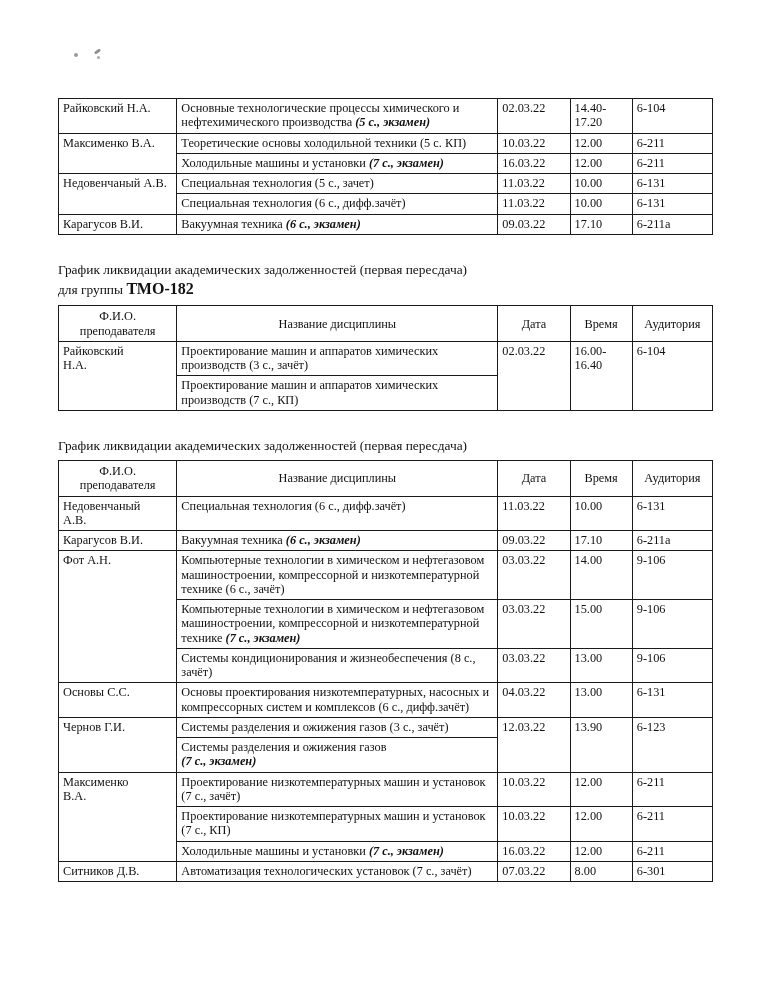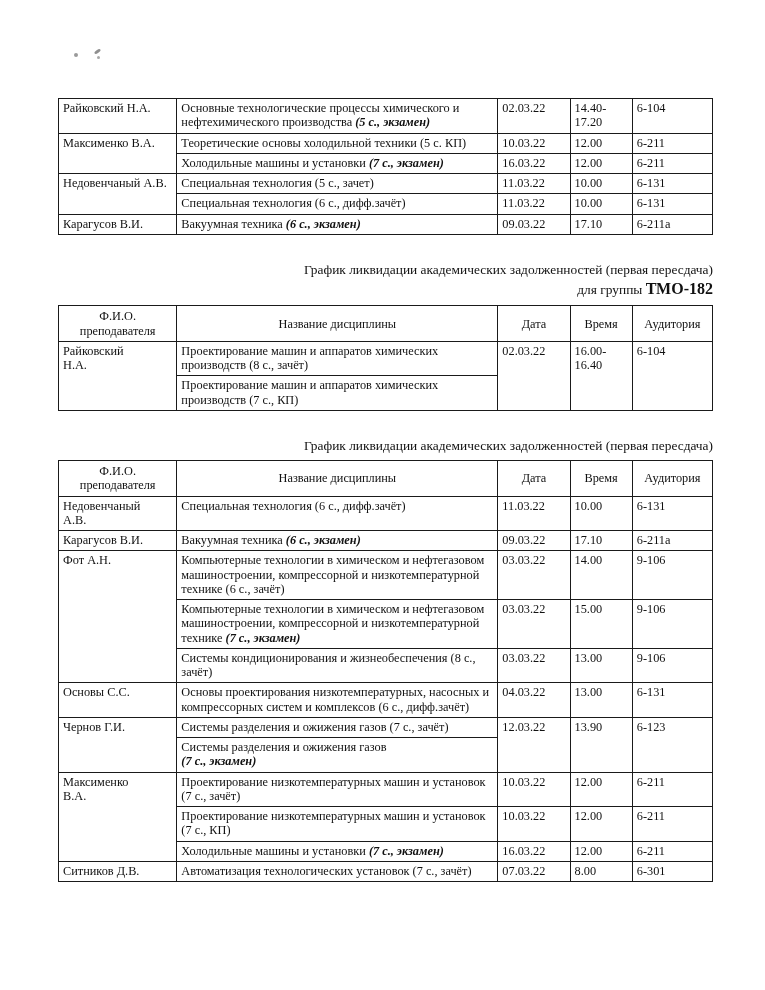--- a/index.html
+++ b/index.html
@@ -64,21 +64,21 @@
   .c-time { width: 62px; text-align: center; }
   .c-room { width: 80px; }
 
   td.ctr { text-align: center; }
   td.mid { vertical-align: middle; }
   .just { text-align: justify; text-align-last: left; }
   b, .b { font-weight: bold; }
   i, .i { }
 
   .title-block {
-    text-align: right;
+    text-align: left;
     font-size: 13.4px;
     line-height: 1.28;
     margin: 26px 0 6px 0;
   }
   .title-block .l2 { margin-top: 1px; }
   .title-block .grp { font-weight: bold; font-size: 16px; }
 
   .hdr-sub { font-size: 12.3px; }
 </style>
 </head>
@@ -165,21 +165,21 @@
           </th>
           <th>Название дисциплины</th>
           <th>Дата</th>
           <th>Время</th>
           <th>Аудитория</th>
         </tr>
       </thead>
       <tbody>
         <tr>
           <td rowspan="2">Райковский<br>Н.А.</td>
-          <td class="just">Проектирование машин и аппаратов химических производств (8 с., зачёт)</td>
+          <td class="just">Проектирование машин и аппаратов химических производств (3 с., зачёт)</td>
           <td class="ctr mid" rowspan="2">02.03.22</td>
           <td class="ctr mid" rowspan="2">16.00-<br>16.40</td>
           <td class="ctr mid" rowspan="2">6-104</td>
         </tr>
         <tr>
           <td class="just">Проектирование машин и аппаратов химических производств (7 с., КП)</td>
         </tr>
       </tbody>
     </table>
 
@@ -243,21 +243,21 @@
         </tr>
         <tr>
           <td>Основы С.С.</td>
           <td class="just">Основы проектирования низкотемпературных, насосных и компрессорных систем и комплексов (6 с., дифф.зачёт)</td>
           <td class="ctr mid">04.03.22</td>
           <td class="ctr mid">13.00</td>
           <td class="mid">6-131</td>
         </tr>
         <tr>
           <td rowspan="2">Чернов Г.И.</td>
-          <td>Системы разделения и ожижения газов (7 с., зачёт)</td>
+          <td>Системы разделения и ожижения газов (3 с., зачёт)</td>
           <td class="ctr mid" rowspan="2">12.03.22</td>
           <td class="ctr mid" rowspan="2">13.90</td>
           <td class="mid" rowspan="2">6-123</td>
         </tr>
         <tr>
           <td><span>Системы разделения и ожижения газов </span><br><b><i>(7 с., экзамен)</i></b></td>
         </tr>
         <tr>
           <td rowspan="3">Максименко<br>В.А.</td>
           <td class="just">Проектирование низкотемпературных машин и установок (7 с., зачёт)</td>

